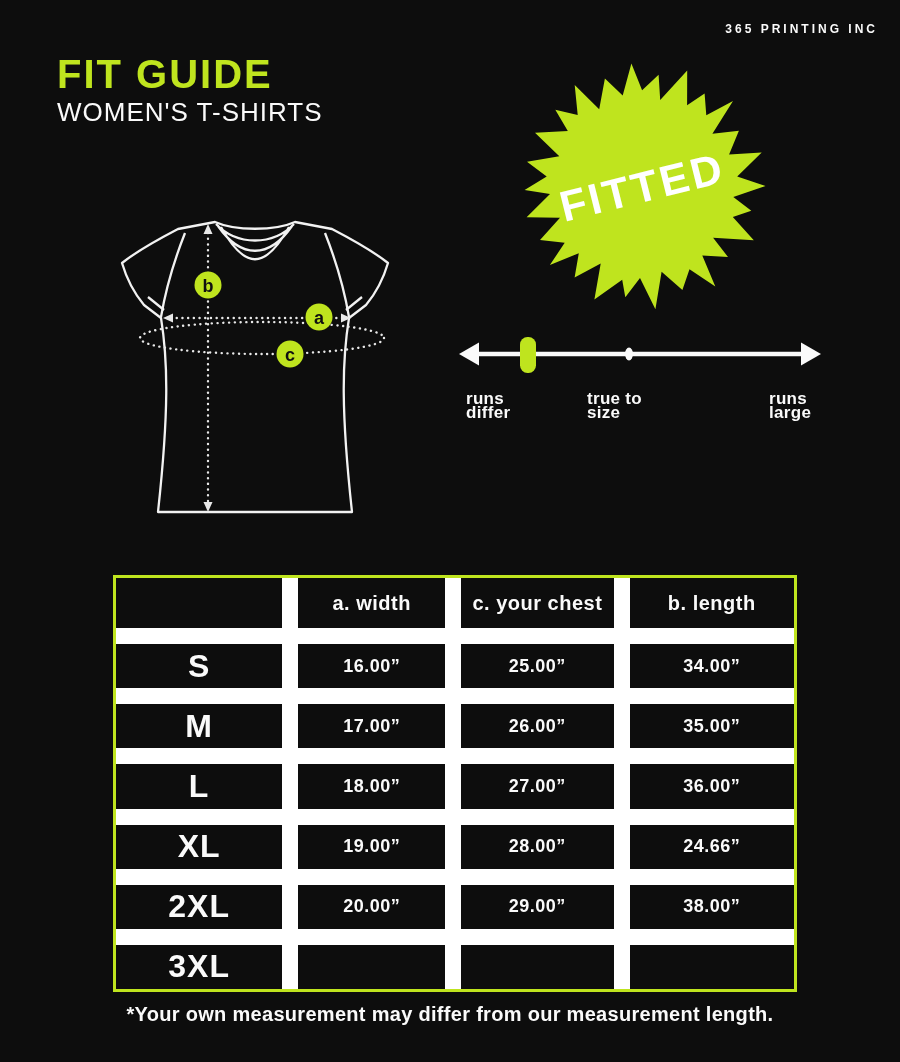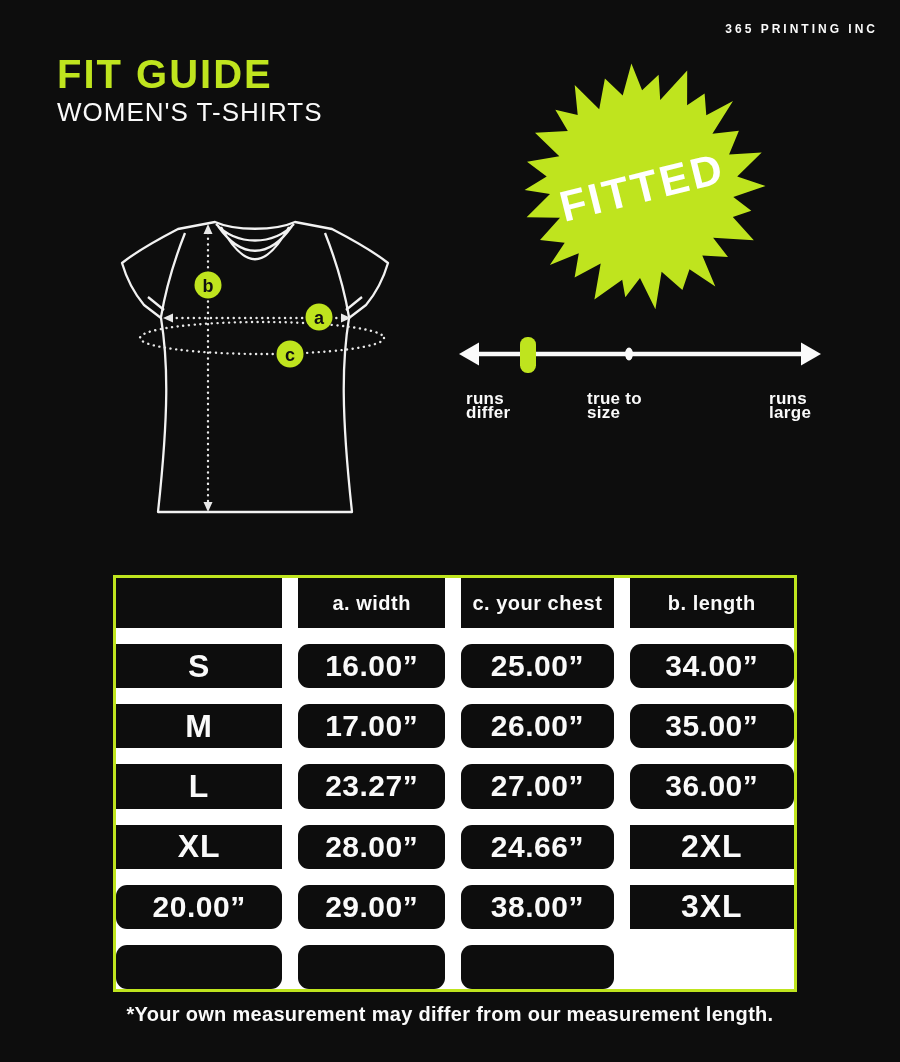--- a/index.html
+++ b/index.html
@@ -64,21 +64,21 @@
     grid-template-columns:180fr 159fr 165fr 178fr;
     grid-template-rows:50px repeat(6, 1fr);
     gap:16px;
   }
   .cell{
     background:var(--bg); display:flex; align-items:center; justify-content:center;
     color:var(--fg); font-weight:bold; overflow:hidden;
   }
   .cell.header{ font-size:20px; letter-spacing:0.5px; }
   .cell.size{ font-size:32px; letter-spacing:1px; }
-  .cell.value{ font-size:30px; letter-spacing:0.5px;border-radius:11px; }
+  .cell.value{ font-size:18px; letter-spacing:0.5px; }
   
   .footnote{
     position:absolute; left:0; right:0; top:1003px; text-align:center;
     font-size:20px; font-weight:bold; color:var(--fg); letter-spacing:0.3px;
   }
 </style>
 </head>
 <body>
 
 <div class="canvas">
@@ -181,25 +181,26 @@
     <div class="cell value">16.00”</div>
     <div class="cell value">25.00”</div>
     <div class="cell value">34.00”</div>
 
     <div class="cell size">M</div>
     <div class="cell value">17.00”</div>
     <div class="cell value">26.00”</div>
     <div class="cell value">35.00”</div>
 
     <div class="cell size">L</div>
-    <div class="cell value">23.27”</div>
+    <div class="cell value">18.00”</div>
     <div class="cell value">27.00”</div>
     <div class="cell value">36.00”</div>
 
     <div class="cell size">XL</div>
+    <div class="cell value">19.00”</div>
     <div class="cell value">28.00”</div>
     <div class="cell value">24.66”</div>
 
     <div class="cell size">2XL</div>
     <div class="cell value">20.00”</div>
     <div class="cell value">29.00”</div>
     <div class="cell value">38.00”</div>
 
     <div class="cell size">3XL</div>
     <div class="cell value"></div>

